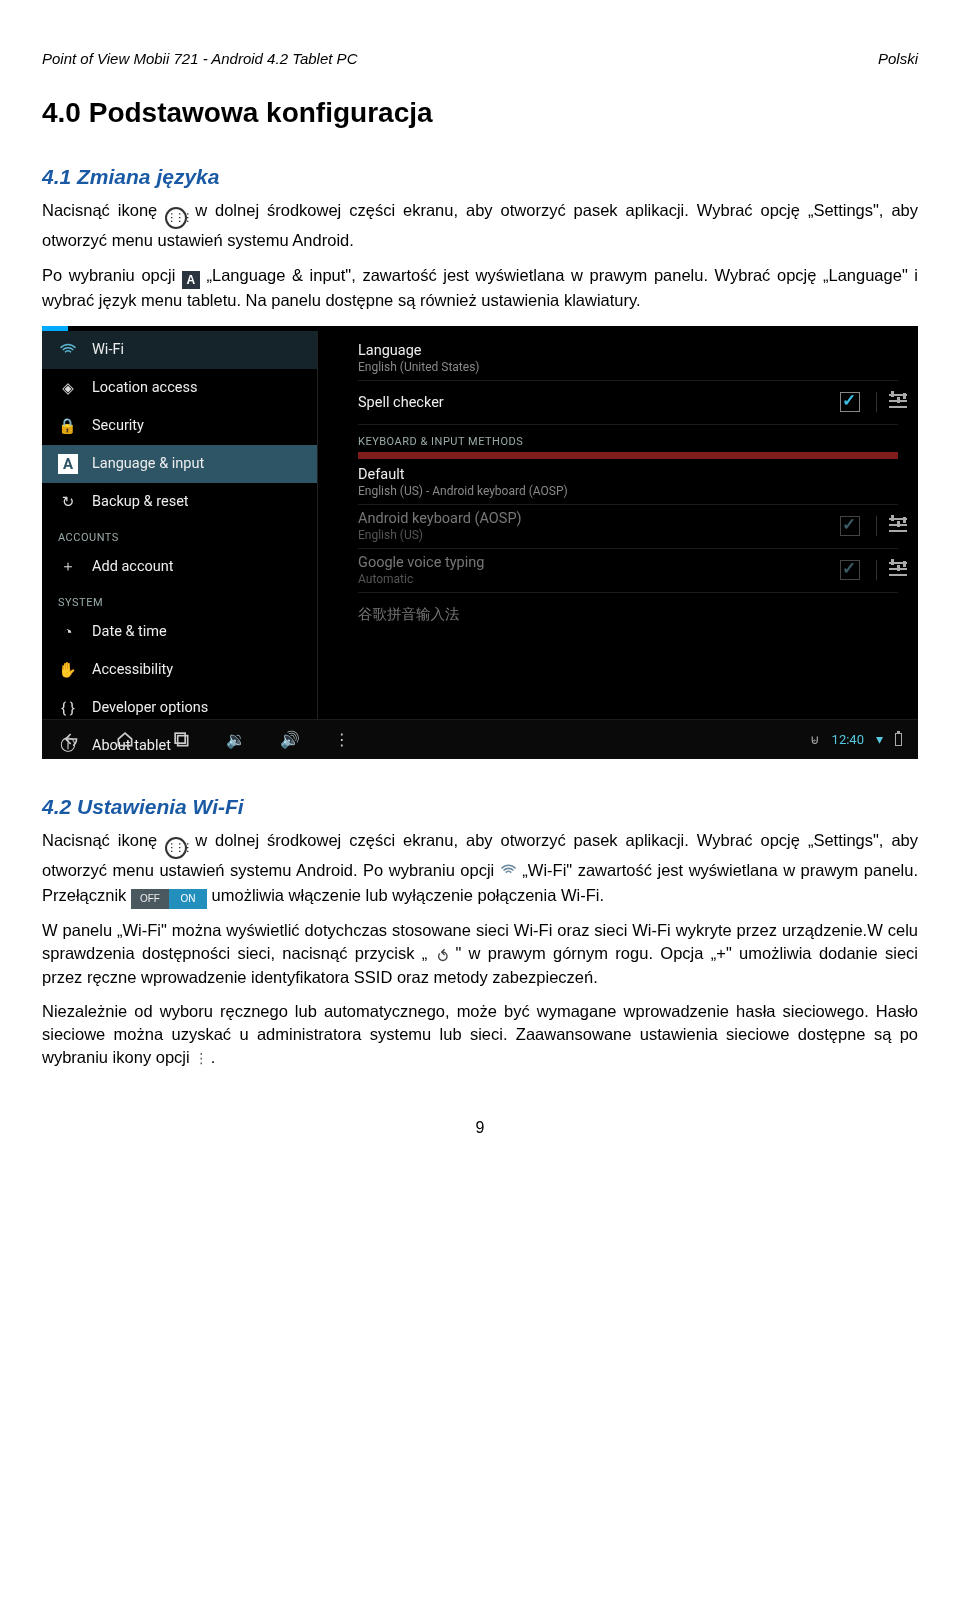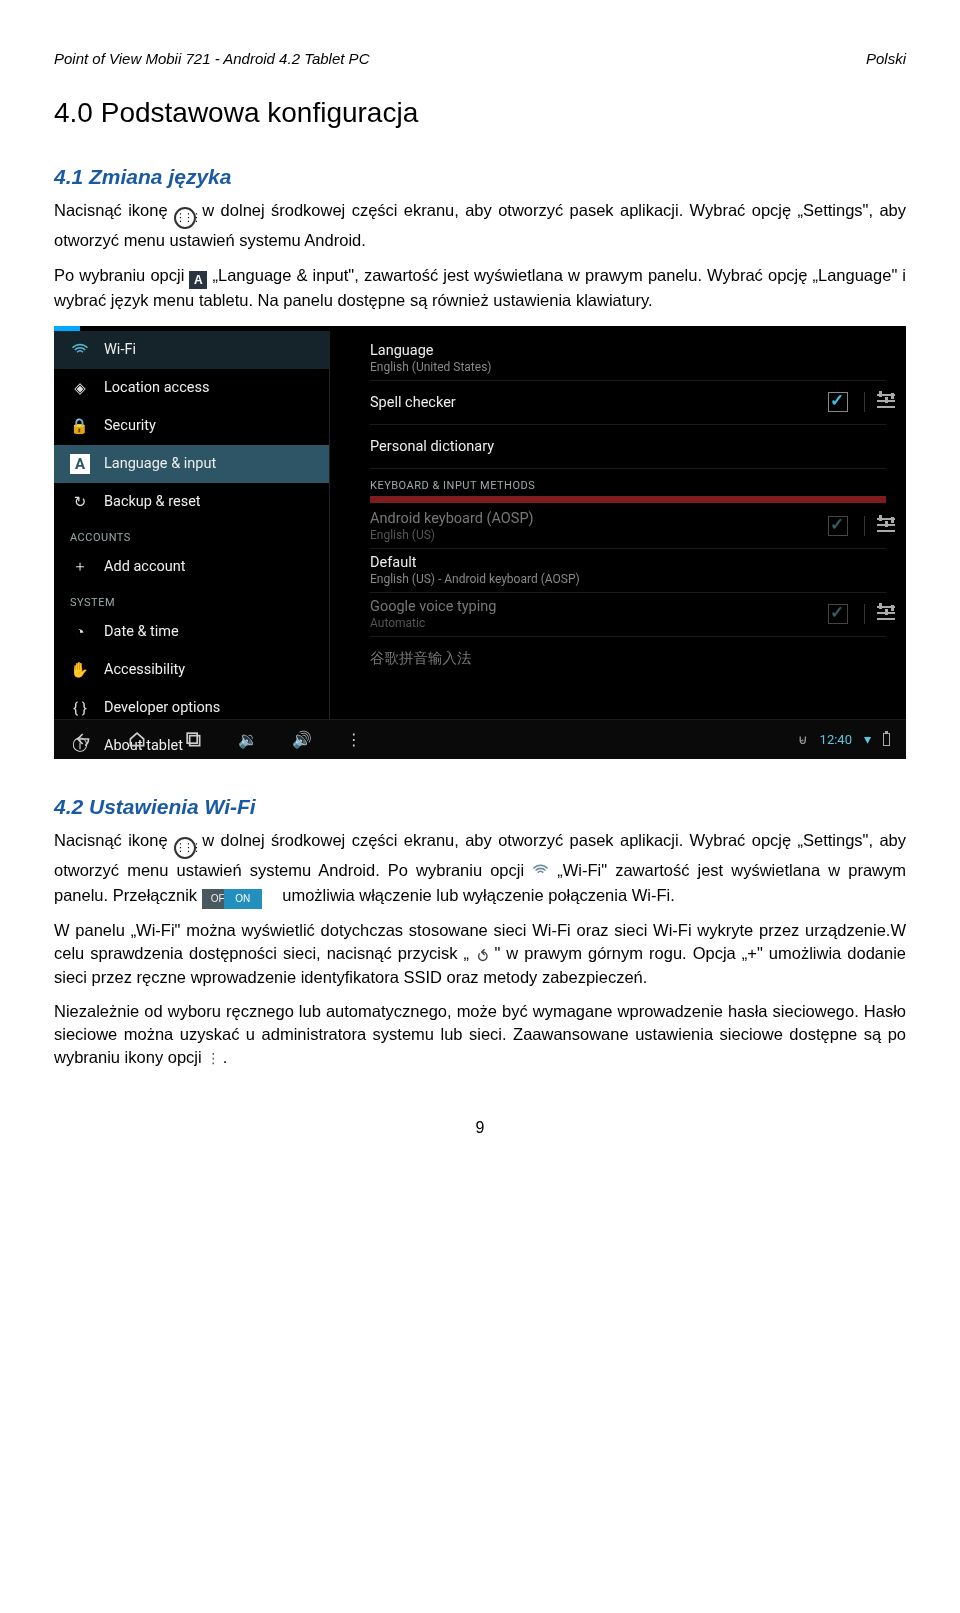--- a/index.html
+++ b/index.html
@@ -1,29 +1,29 @@
 <!DOCTYPE html>
 <html><head>
 <meta charset="utf-8">
 <style>
   * { margin: 0; padding: 0; box-sizing: border-box; }
   body { font-family: Arial, Helvetica, sans-serif; background: #fff; color: #000; width: 960px; margin: 0 auto; }
-  .page { padding: 50px 54px 40px; }
+  .page { padding: 50px 42px 40px; }
   .header { display: flex; justify-content: space-between; font-style: italic; font-size: 15px; margin-bottom: 30px; }
-  .h1 { font-family: Arial, Helvetica, sans-serif; font-size: 28px; font-weight: normal; margin-bottom: 26px; }
+  .h1 { font-family: Arial, Helvetica, sans-serif; font-size: 28px; font-weight: bold; margin-bottom: 26px; }
   .h2 { font-family: Arial, Helvetica, sans-serif; color: #1a5aa5; font-style: italic; font-size: 21px; font-weight: bold; margin-bottom: 10px; margin-top: 36px; }
   .para { font-size: 16.5px; line-height: 1.38; text-align: justify; margin-bottom: 12px; }
   .inline-icon { display: inline-block; vertical-align: middle; }
   .circle-icon { width: 22px; height: 22px; border: 2px solid #333; border-radius: 50%; line-height: 14px; text-align: center; font-size: 11px; vertical-align: -4px; }
   .circle-icon::before { content: "⋮⋮⋮"; letter-spacing: -3px; position: relative; top: 1px; left: -1px; }
   .a-icon { width: 18px; height: 18px; background: #2a3540; color: #fff; font-size: 12px; font-weight: bold; text-align: center; line-height: 18px; vertical-align: -3px; }
   .wifi-icon-small { color: #6d8b9c; font-size: 17px; vertical-align: -2px; }
   .toggle { display: inline-block; vertical-align: middle; width: 76px; height: 16px; position: relative; }
   .toggle .off { position: absolute; left: 0; width: 38px; height: 20px; background: #4a5860; color: #eee; font-size: 10px; text-align: center; line-height: 20px; }
-  .toggle .on { position: absolute; right: 16px; width: 38px; height: 20px; background: #228fbd; color: #fff; font-size: 10px; text-align: center; line-height: 20px; }
+  .toggle .on { position: absolute; right: 0; width: 38px; height: 20px; background: #228fbd; color: #fff; font-size: 10px; text-align: center; line-height: 20px; }
   .refresh-icon { font-size: 16px; vertical-align: -1px; color:#444; display:inline-block; transform: rotate(90deg) scaleX(-1);}
   .menu-icon-tiny { font-size: 14px; letter-spacing: -2px; color:#555; }
   .page-num { text-align: center; font-size: 16px; margin-top: 50px; }
 
   
   .shot { width: 100%; background: #000; margin: 14px 0 10px; font-family: "Roboto", Arial, sans-serif; position: relative; }
   .shot-top { height: 5px; background: linear-gradient(90deg,#0af 0%, #0af 3%, #000 3%); }
   .shot-body { display: flex; height: 388px; }
   .sidebar { width: 276px; background: #000; border-right: 1px solid #222; }
   .side-item { display: flex; align-items: center; gap: 14px; padding: 9px 16px; color: #eee; font-size: 14.5px; }
@@ -150,40 +150,35 @@
         </div>
         <div class="c-row">
           <div class="c-text">
               <span class="c-title">Spell checker</span>
             </div>
           <div class="right-group">
             <span class="check on"></span>
             <span class="sliders-icon"></span>
           </div>
         </div>
-        <div class="c-row">
-          <div class="c-text">
-              <span class="c-title">Personal dictionary</span>
-            </div>
-        </div>
         <div class="c-header">KEYBOARD &amp; INPUT METHODS</div>
+        <div class="c-row">
+          <div class="c-text">
+            <span class="c-title">Default</span>
+            <span class="c-sub">English (US) - Android keyboard (AOSP)</span>
+          </div>
+        </div>
         <div class="c-row">
           <div class="c-text">
             <span class="c-title dim">Android keyboard (AOSP)</span>
             <span class="c-sub dim">English (US)</span>
           </div>
           <div class="right-group">
             <span class="check dim on"></span>
             <span class="sliders-icon"></span>
-          </div>
-        </div>
-        <div class="c-row">
-          <div class="c-text">
-            <span class="c-title">Default</span>
-            <span class="c-sub">English (US) - Android keyboard (AOSP)</span>
           </div>
         </div>
         <div class="c-row">
           <div class="c-text">
             <span class="c-title dim">Google voice typing</span>
             <span class="c-sub dim">Automatic</span>
           </div>
           <div class="right-group">
             <span class="check dim on"></span>
             <span class="sliders-icon"></span>

